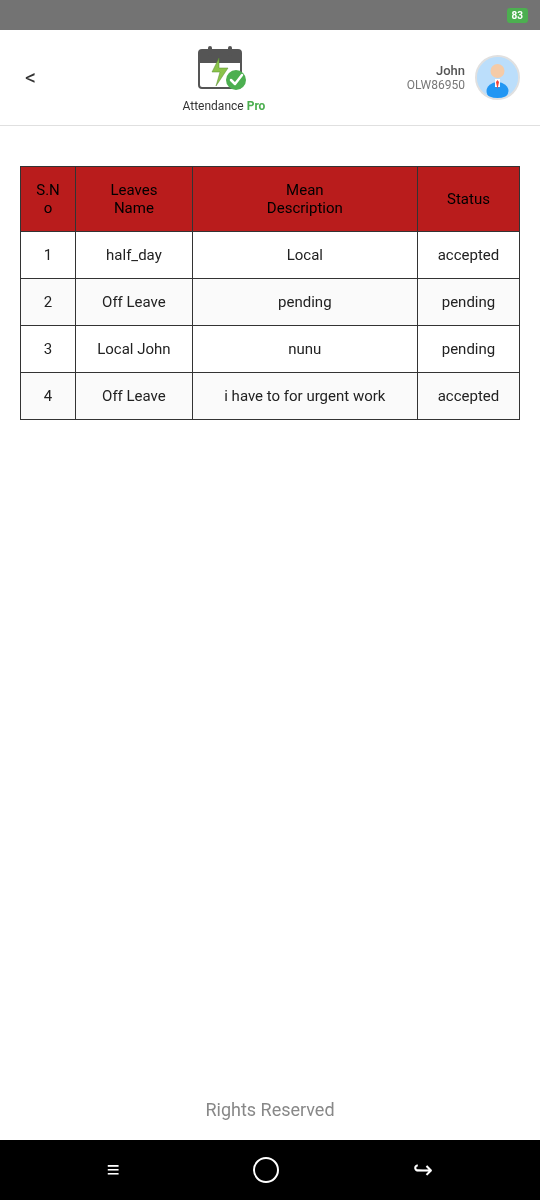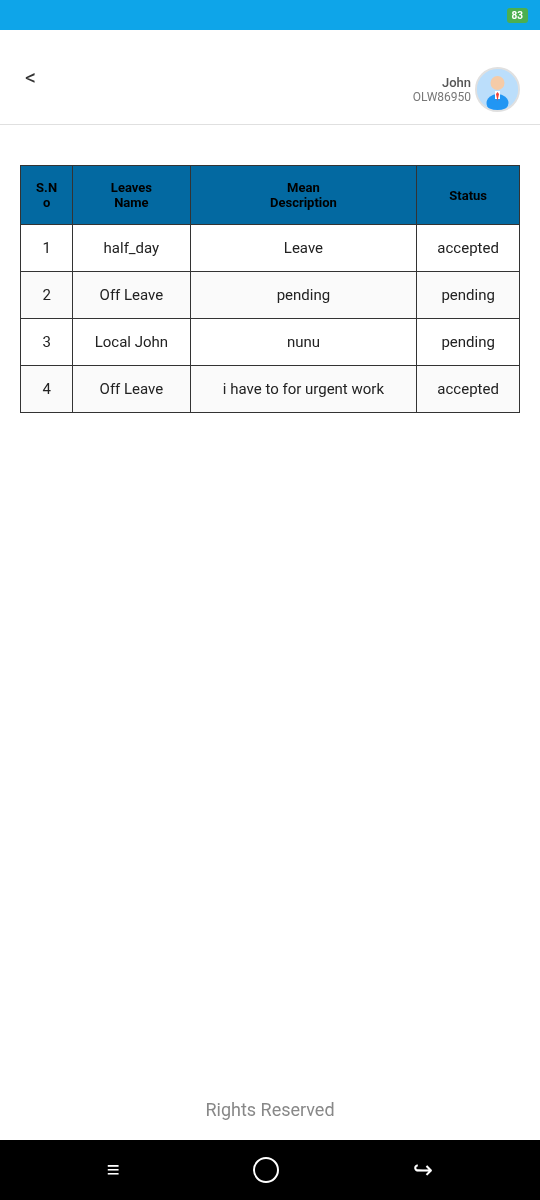--- a/index.html
+++ b/index.html
@@ -13,21 +13,21 @@
       min-height: 1200px;
       background: #ffffff;
       font-family: 'Roboto', Arial, sans-serif;
       display: flex;
       flex-direction: column;
       position: relative;
     }
 
     
     .status-bar {
-      background: #0ea5e9;
+      background: #737373;
       height: 30px;
       display: flex;
       align-items: center;
       justify-content: flex-end;
       padding-right: 12px;
     }
 
     .battery-indicator {
       background: #4caf50;
       color: #fff;
@@ -72,22 +72,21 @@
     }
 
     .logo-text span {
       color: #4caf50;
       font-weight: bold;
     }
 
     .user-info {
       display: flex;
       align-items: center;
-      gap: 4px;
-      margin-top: 25px;
+      gap: 10px;
     }
 
     .user-details {
       text-align: right;
       font-size: 13px;
       color: #555;
     }
 
     .user-name {
       font-weight: 500;
@@ -127,23 +126,23 @@
 
     .leave-table th,
     .leave-table td {
       border: 1.5px solid #333;
       padding: 14px 10px;
       text-align: center;
       font-size: 15px;
     }
 
     .leave-table th {
-      font-weight: bold;
-      background: #0369a1;
-      font-size: 13px;
+      font-weight: normal;
+      background: #b91c1c;
+      font-size: 15px;
     }
 
     .leave-table td {
       font-size: 15px;
       color: #222;
     }
 
     .leave-table tbody tr:nth-child(even) {
       background: #fafafa;
     }
@@ -187,20 +186,40 @@
 </head>
 <body>
 
 <div class="status-bar">
   <span class="battery-indicator">83</span>
 </div>
 
 <div class="header">
   <span class="back-btn">&lt;</span>
 
+  <div class="logo-container">
+    <svg class="logo-icon" viewBox="0 0 60 55" xmlns="http://www.w3.org/2000/svg">
+
+      <rect x="5" y="8" width="42" height="38" rx="3" ry="3" fill="#fff" stroke="#555" stroke-width="2"></rect>
+      <rect x="5" y="8" width="42" height="12" rx="3" ry="3" fill="#555"></rect>
+
+      <line x1="5" y1="20" x2="47" y2="20" stroke="#555" stroke-width="2"></line>
+
+      <rect x="14" y="4" width="4" height="10" rx="2" fill="#555"></rect>
+      <rect x="34" y="4" width="4" height="10" rx="2" fill="#555"></rect>
+
+      <polygon points="25,16 18,30 26,30 22,44 34,26 25,26" fill="#8bc34a" stroke="#558b2f" stroke-width="0.5"></polygon>
+
+      <circle cx="42" cy="38" r="10" fill="#4caf50"></circle>
+      <polyline points="37,38 41,42 48,33" stroke="#fff" stroke-width="2.5" fill="none" stroke-linecap="round" stroke-linejoin="round"></polyline>
+    </svg>
+    <div class="logo-text">
+      Attendance <span>Pro</span>
+    </div>
+  </div>
 
   <div class="user-info">
     <div class="user-details">
       <div class="user-name">John</div>
       <div class="user-id">OLW86950</div>
     </div>
     <div class="avatar">
 
       <svg width="41" height="41" viewBox="0 0 41 41" xmlns="http://www.w3.org/2000/svg">
         <circle cx="20.5" cy="20.5" r="20.5" fill="#bbdefb"></circle>
@@ -224,21 +243,21 @@
         <th>Leaves<br>Name</th>
         <th>Mean<br>Description</th>
         <th>Status</th>
       </tr>
     </thead>
     <tbody id="table-body">
 
     <tr>
           <td>1</td>
           <td>half_day</td>
-          <td>Leave</td>
+          <td>Local</td>
           <td>accepted</td>
         </tr>
         <tr>
           <td>2</td>
           <td>Off Leave</td>
           <td>pending</td>
           <td>pending</td>
         </tr>
         <tr>
           <td>3</td>

